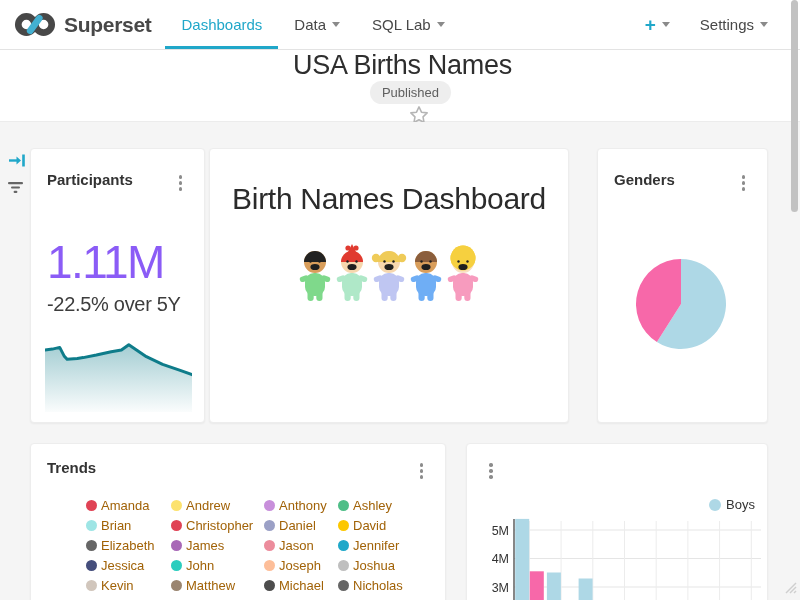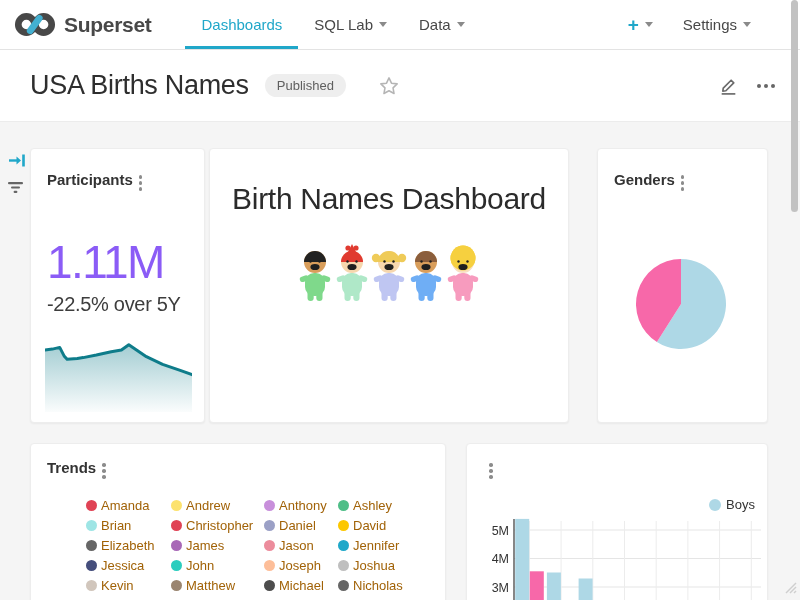--- a/index.html
+++ b/index.html
@@ -1,53 +1,53 @@
 <!DOCTYPE html>
 <html><head>
 <meta charset="utf-8">
 <style>
   * { margin:0; padding:0; box-sizing:border-box; }
   html,body { width:800px; height:600px; overflow:hidden; background:#fff;
     font-family:"Liberation Sans", sans-serif; color:#333; }
 
   
   .topnav { position:relative; height:50px; background:#fff; border-bottom:1px solid #e3e3e3;
-    display:flex; align-items:center; padding:0 37px 0 14px;gap:20px; }
+    display:flex; align-items:center; padding:0 20px 0 14px; }
   .brand { display:flex; align-items:center; gap:8px; margin-right:14px; }
   .brand-text { font-size:21px; font-weight:bold; color:#484848; letter-spacing:-0.3px; }
   .nav-items { display:flex; align-items:stretch; height:100%; }
   .nav-item { position:relative; display:flex; align-items:center; padding:0 16px;
     font-size:15px; color:#484848; cursor:pointer; }
   .nav-item.active { color:#20a7c9; }
   .nav-item.active::after { content:""; position:absolute; left:0; right:0; bottom:0;
     height:3px; background:#20a7c9; }
   .caret { width:0; height:0; border-left:4px solid transparent; border-right:4px solid transparent;
     border-top:5px solid #8a8a8a; display:inline-block; margin-left:6px; }
   .nav-right { margin-left:auto; display:flex; align-items:center; gap:30px; padding-right:12px; }
   .plus-btn { display:flex; align-items:center; cursor:pointer; }
   .plus-glyph { color:#20a7c9; font-size:19px; font-weight:bold; line-height:1; }
   .settings { display:flex; align-items:center; font-size:15px; color:#484848; cursor:pointer; }
 
   
   .dash-header { height:72px; background:#fff; border-bottom:1px solid #ececec;
-    display:flex; align-items:center; padding:0 25px 0 30px; }
+    display:flex; align-items:center; padding:0 25px 0 30px;flex-direction:column; }
   .dash-title { font-size:27px; font-weight:500; color:#2e2e2e; letter-spacing:-0.3px; }
   .badge { margin-left:16px; background:#eeeeee; color:#5f5f5f; font-size:13px;
     padding:4px 12px; border-radius:12px; cursor:pointer; }
   .star { margin-left:32px; cursor:pointer; display:flex; }
   .header-right { margin-left:auto; display:flex; align-items:center; gap:18px; }
   .icon-btn { cursor:pointer; display:flex; align-items:center; }
   .h-dots { display:flex; gap:3px; }
   .h-dots i { width:4px; height:4px; border-radius:50%; background:#666; }
 
   
   .main { position:relative; height:478px; background:#f5f5f5; overflow:hidden; }
   .card { position:absolute; background:#fff; border:1px solid #ededed; border-radius:4px;
     box-shadow:0 1px 2px rgba(0,0,0,0.05); }
-  .card-head { display:flex; align-items:flex-start; justify-content:flex-start; }
+  .card-head { display:flex; align-items:flex-start; justify-content:space-between; }
   .card-title { font-size:15px; font-weight:600; color:#333; }
   .kebab { display:flex; flex-direction:column; gap:2.5px; padding:4px 6px; cursor:pointer; }
   .kebab i { width:3.5px; height:3.5px; border-radius:50%; background:#8c8c8c; }
 
   #card-participants { left:30px; top:26px; width:175px; height:275px; padding:22px 16px 0; }
   .big-number { margin-top:44px; font-size:46px; font-weight:500; color:#8b5cf6;
     line-height:1; letter-spacing:-1.5px; }
   .subheader { margin-top:8px; font-size:20px; color:#3d3d3d; letter-spacing:-0.3px; }
   #spark-wrap { position:absolute; left:14px; right:14px; bottom:10px; height:85px; }
 
@@ -91,25 +91,25 @@
       <circle cx="31" cy="14" r="8.5" fill="none" stroke="#484848" stroke-width="7"></circle>
       <line x1="17" y1="20.5" x2="26.5" y2="7.5" stroke="#43b0d1" stroke-width="7" stroke-linecap="round"></line>
     </svg>
     <span class="brand-text">Superset</span>
   </div>
   <div class="nav-items">
     <div class="nav-item active">
       <span>Dashboards</span>
     </div>
     <div class="nav-item">
+      <span>Data</span>
+      <i class="caret"></i>
+    </div>
+    <div class="nav-item">
       <span>SQL Lab</span>
-      <i class="caret"></i>
-    </div>
-    <div class="nav-item">
-      <span>Data</span>
       <i class="caret"></i>
     </div>
   </div>
   <div class="nav-right">
     <div class="plus-btn">
       <span class="plus-glyph">+</span>
       <i class="caret"></i>
     </div>
     <div class="settings">
       <span>Settings</span>

